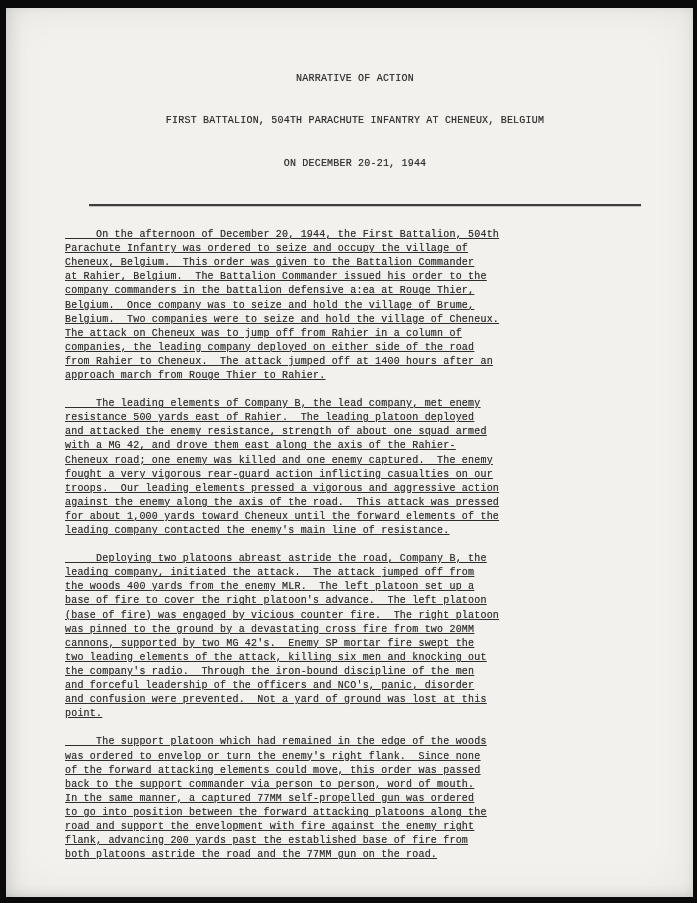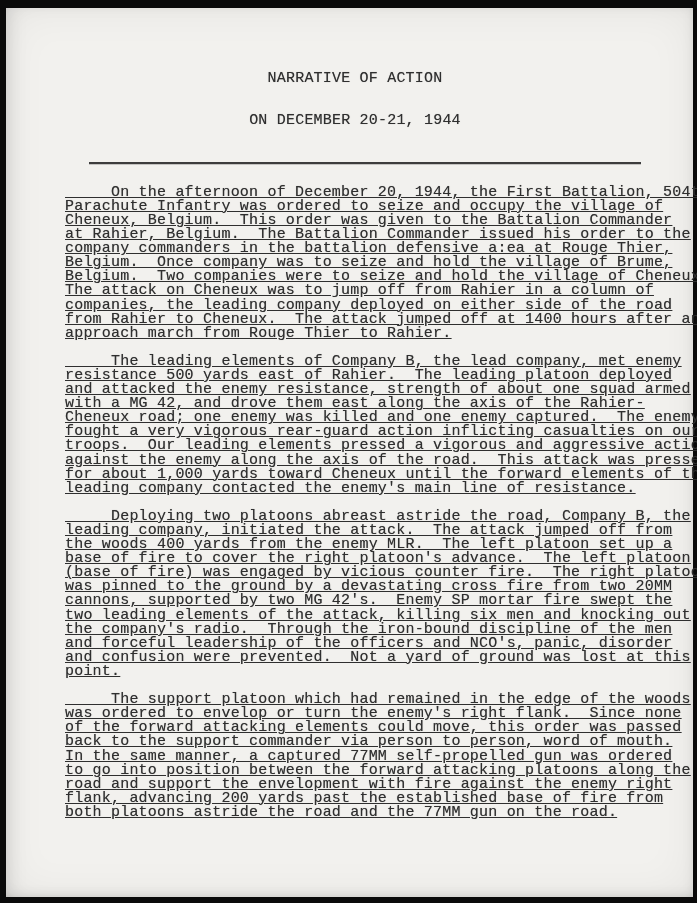--- a/index.html
+++ b/index.html
@@ -32,21 +32,21 @@
       inset 10px 0 22px -12px rgba(0,0,0,0.18),
       inset -6px 0 14px -8px rgba(0,0,0,0.10),
       inset 0 -8px 16px -10px rgba(0,0,0,0.12);
   }
   .content {
     position: absolute;
     left: 59px;
     top: 36px;
     width: 580px;
     color: #2f2f2f;
-    font-size: 15px;
+    font-size: 10px;
     line-height: 14.1px;
     text-shadow: 0 0 0.7px rgba(47,47,47,0.55);
   }
   .title-block {
     text-align: center;
     white-space: pre;
   }
   .title-line {
     letter-spacing: 0.2px;
   }
@@ -72,20 +72,21 @@
 </style>
 </head>
 <body>
 
 <div class="scan-frame">
   <div class="page">
     <div class="content">
 
       <div class="title-block">
         <div class="title-line">NARRATIVE OF ACTION</div>
+        <div class="title-line">FIRST BATTALION, 504TH PARACHUTE INFANTRY AT CHENEUX, BELGIUM</div>
         <div class="title-line">ON DECEMBER 20-21, 1944</div>
       </div>
 
       <div class="title-rule"></div>
 
       <div class="body-text">
         <div class="para">     On the afternoon of December 20, 1944, the First Battalion, 504th
 Parachute Infantry was ordered to seize and occupy the village of
 Cheneux, Belgium.  This order was given to the Battalion Commander
 at Rahier, Belgium.  The Battalion Commander issued his order to the

